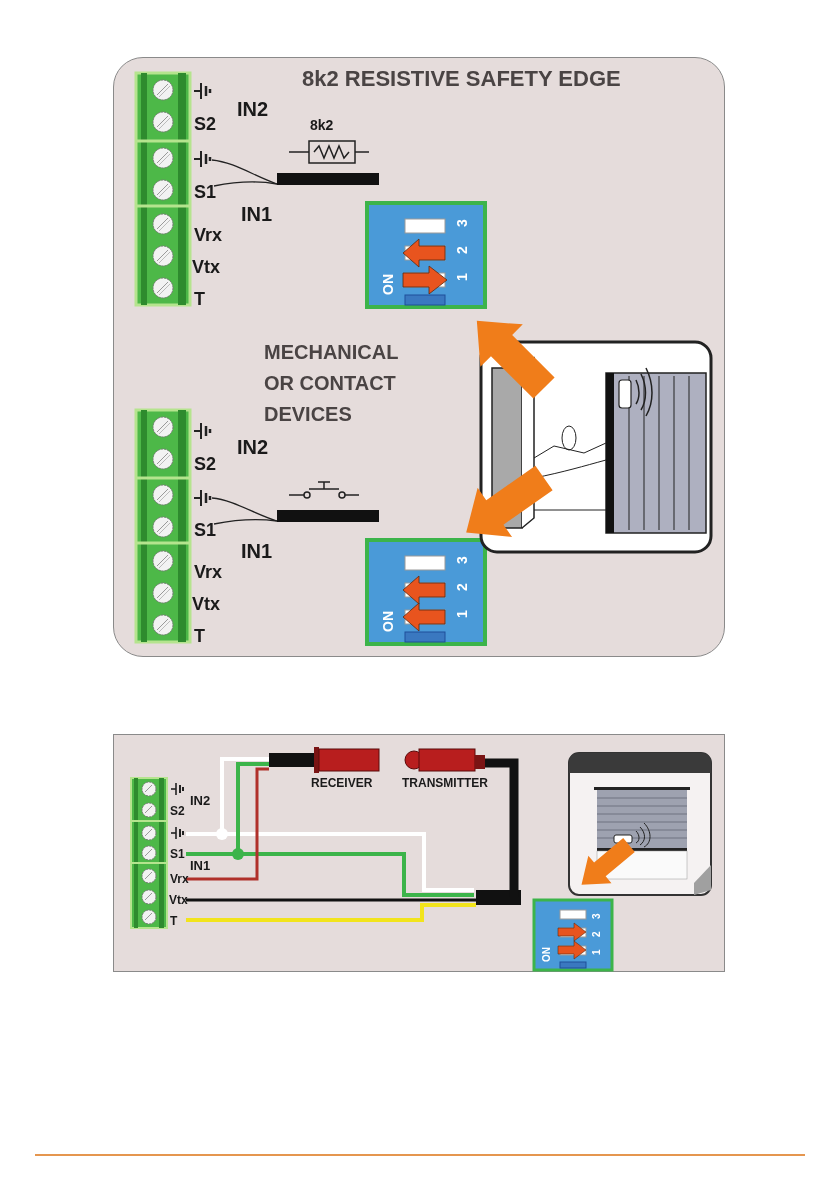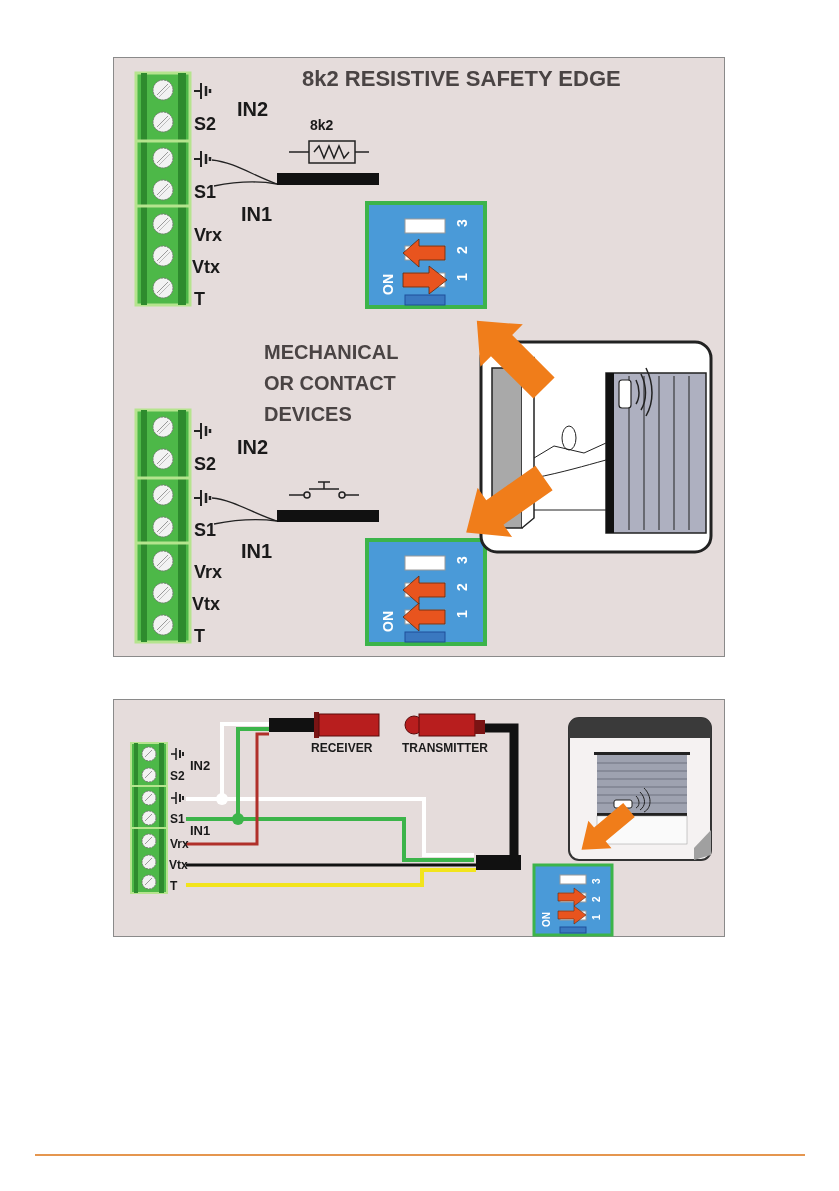--- a/index.html
+++ b/index.html
@@ -1,19 +1,19 @@
 <!DOCTYPE html>
 <html><head>
 <meta charset="utf-8">
 <style>
   html, body { margin:0; padding:0; background:#ffffff; }
   body { width:839px; height:1191px; position:relative; overflow:hidden; font-family:"Liberation Sans", sans-serif; }
   .panel { position:absolute; background:#e5dcdb; border:1px solid #8a8a8a; box-sizing:border-box; }
-  #panel1 { left:113px; top:57px; width:612px; height:600px; }
-  #panel2 { left:113px; top:699px; width:612px; height:238px; }
+  #panel1 { left:113px; top:57px; width:612px; height:600px;border-radius:30px; }
+  #panel2 { left:113px; top:734px; width:612px; height:238px; }
   svg { position:absolute; left:0; top:0; overflow:visible; }
   .lbl { font-family:"Liberation Sans", sans-serif; font-weight:bold; fill:#1a1a1a; }
   .title { font-family:"Liberation Sans", sans-serif; font-weight:bold; fill:#4a4444; }
   .dip-num { font-family:"Liberation Sans", sans-serif; font-weight:bold; fill:#ffffff; }
   #footer-rule { position:absolute; left:35px; top:1154px; width:770px; height:2px; background:#e5964f; }
 </style>
 </head>
 <body>
 
 <div class="panel" id="panel1">

